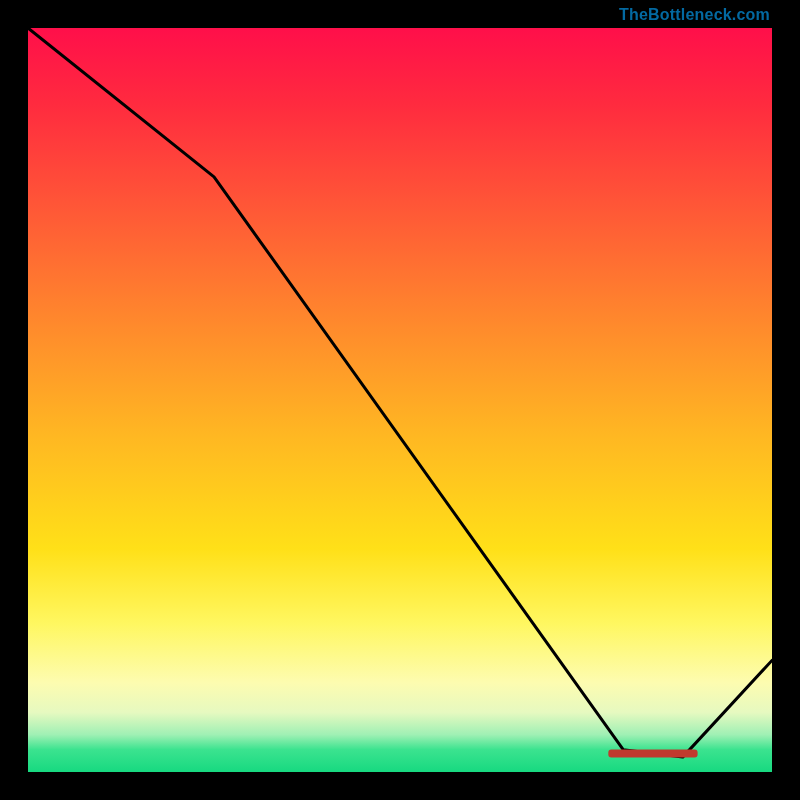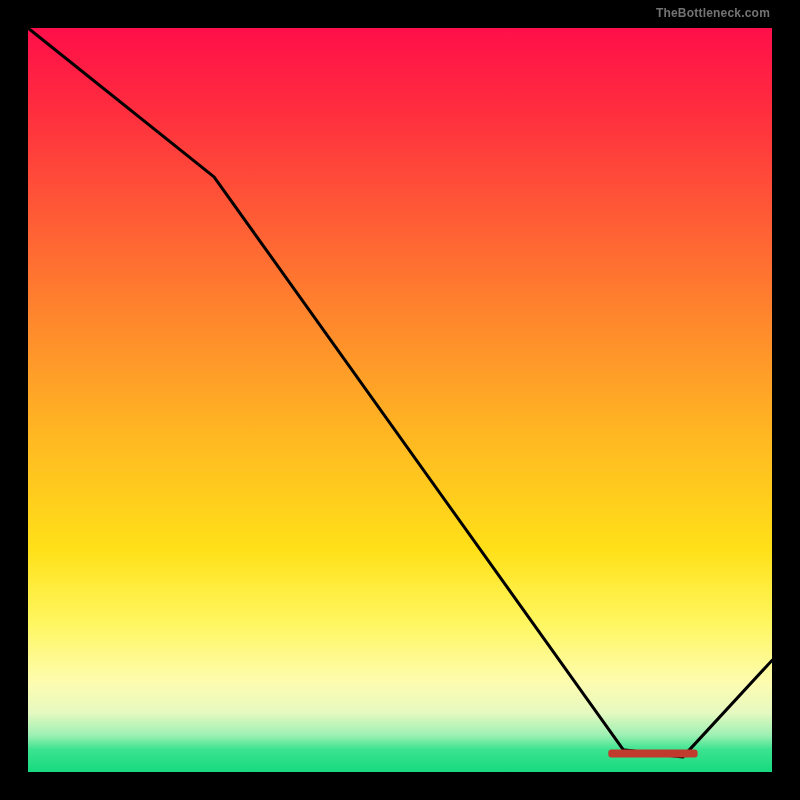--- a/index.html
+++ b/index.html
@@ -39,22 +39,22 @@
       #e6f9c0 92%,
       #9ff0b4 95%,
       #3be38f 97%,
       #17d980 100%
     );
   }
   .watermark {
     position: absolute;
     top: 6px;
     right: 30px;
-    color: #737373;
-    font-size: 12px;
+    color: #0369a1;
+    font-size: 16px;
     font-weight: 600;
     letter-spacing: 0.2px;
   }
   
   svg.overlay {
     position: absolute;
     top: 0;
     left: 0;
     width: 744px;
     height: 744px;

